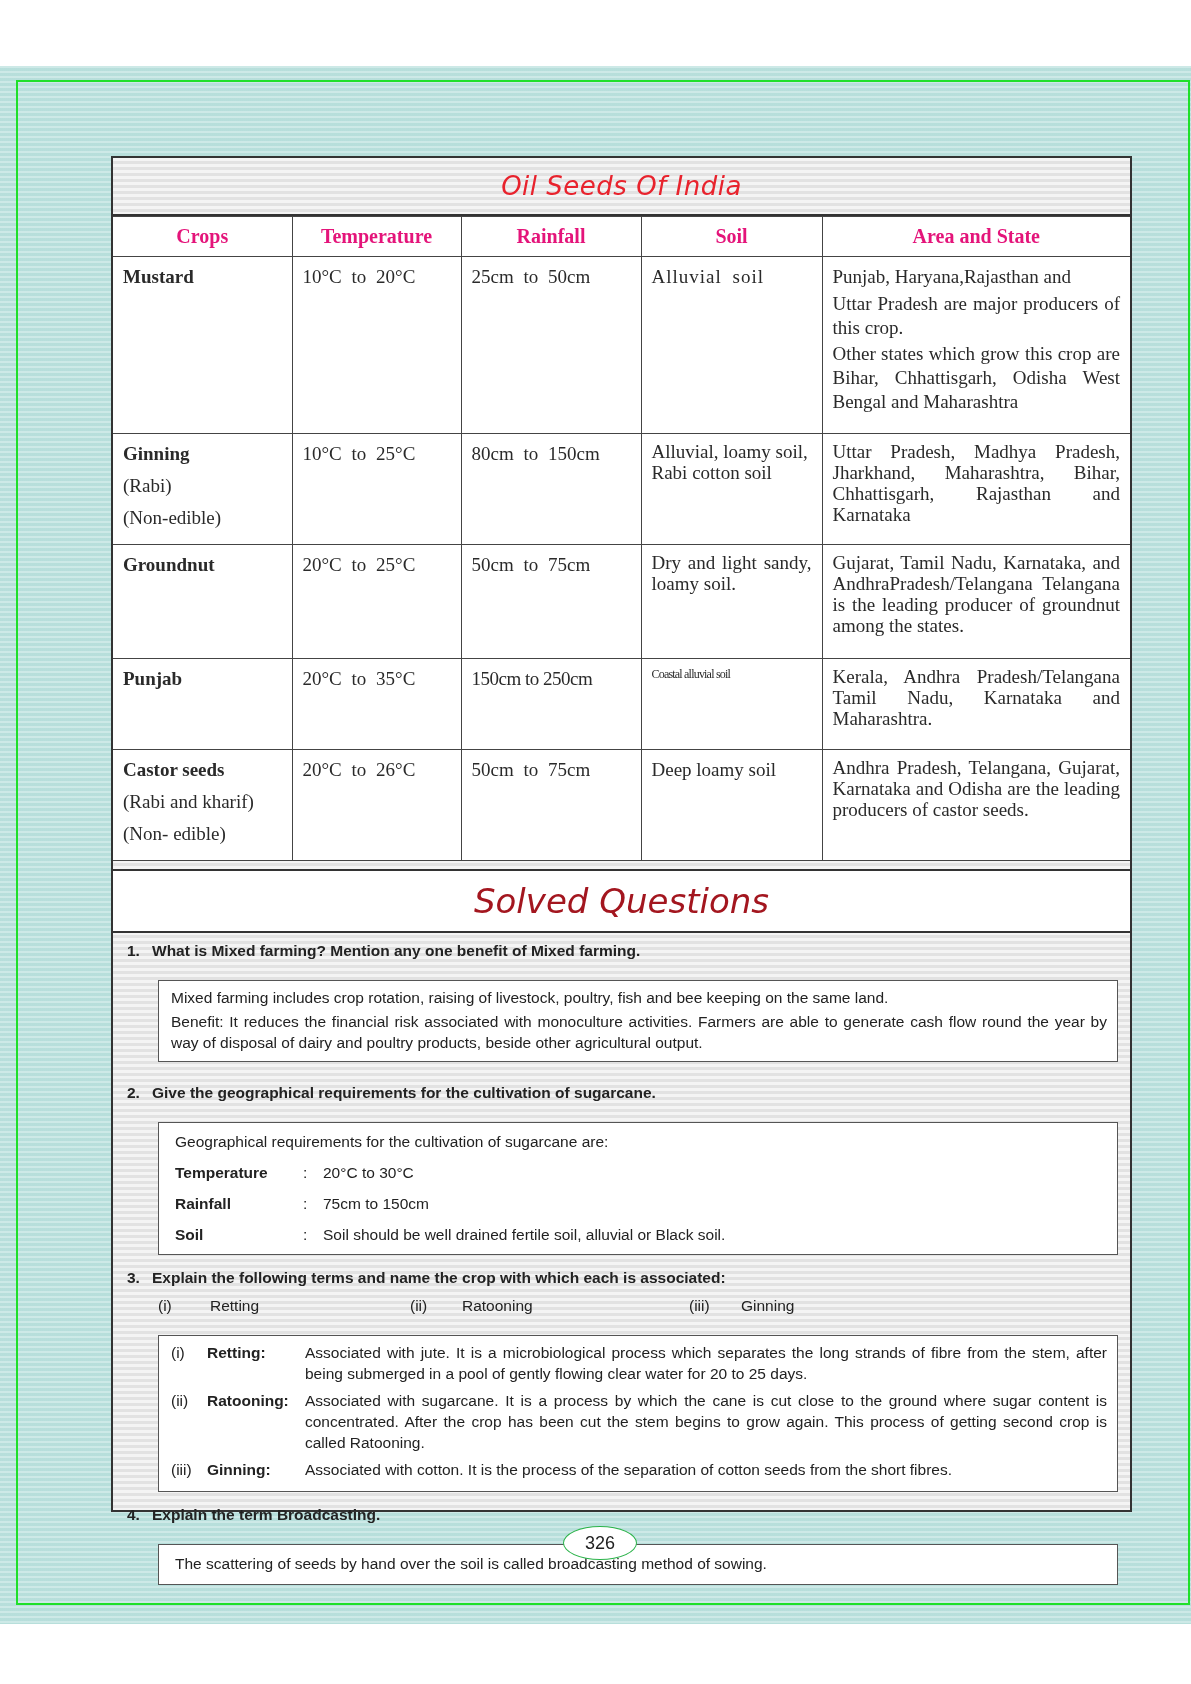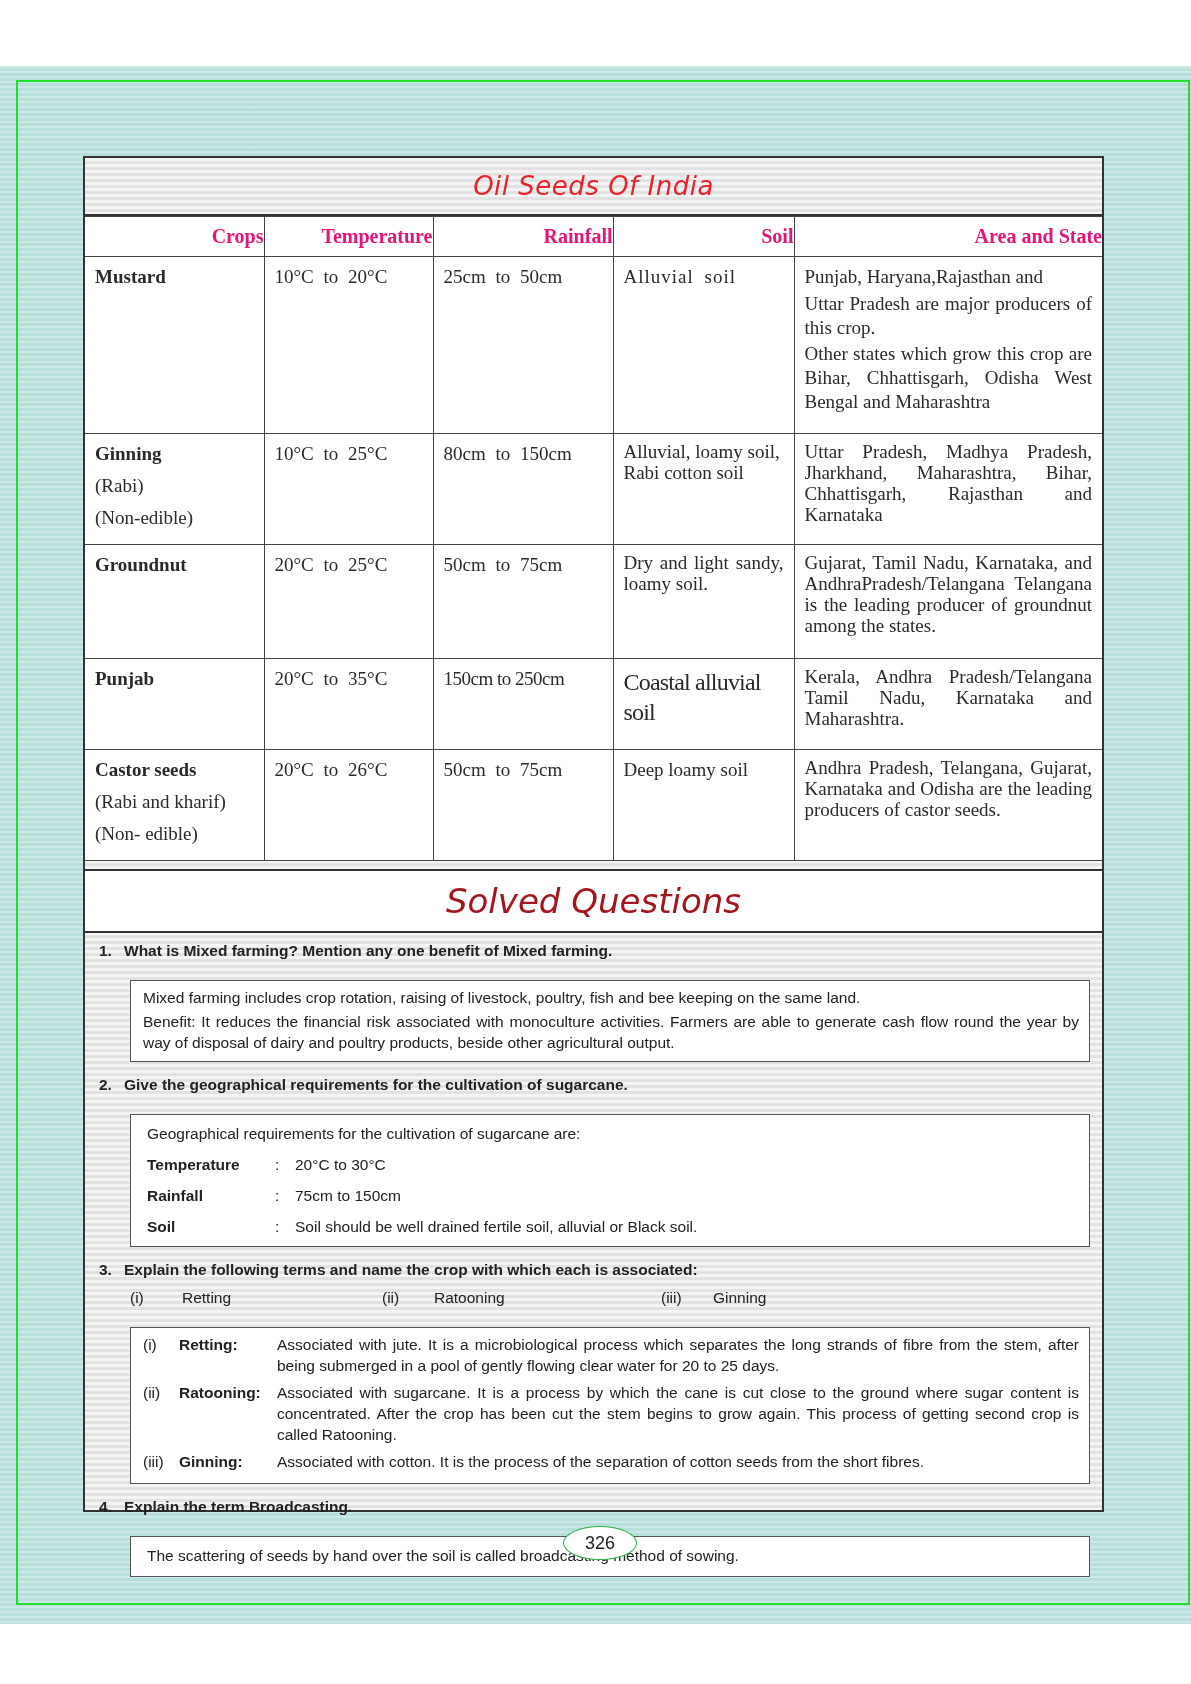--- a/index.html
+++ b/index.html
@@ -9,41 +9,41 @@
   .page-bg {
     position: absolute; left: 0; top: 66px; width: 1191px; height: 1558px;
     background-color: #bfe3e0;
     background-image: repeating-linear-gradient(180deg, rgba(255,255,255,0.22) 0px, rgba(255,255,255,0.22) 2px, rgba(160,210,205,0.25) 2px, rgba(160,210,205,0.25) 5px);
   }
   .green-frame {
     position: absolute; left: 16px; top: 80px; width: 1174px; height: 1525px;
     border: 2px solid #1fe02a;
   }
   .content-box {
-    position: absolute; left: 83px; top: 156px; width: 1021px; height: 1356px;
+    position: absolute; left: 111px; top: 156px; width: 1021px; height: 1356px;
     border: 2px solid #333;
     background-color: #ececec;
     background-image: repeating-linear-gradient(180deg, #f4f4f4 0px, #f4f4f4 3px, #e2e2e2 3px, #e2e2e2 6px);
   }
   .table-title {
     height: 58px; border-bottom: 2px solid #333;
     display: flex; align-items: center; justify-content: center;
     font-family: "DejaVu Sans", sans-serif; font-style: italic;
     color: #e8232d; font-size: 26px; letter-spacing: 0.5px;
   }
   table.oil {
     width: 100%; border-collapse: collapse; background: #fff;
     font-family: "Liberation Serif", serif; font-size: 19px; color: #2a2a2a;
   }
   table.oil th, table.oil td { border: 1.5px solid #444; vertical-align: top; }
   table.oil tr > *:first-child { border-left: none; }
   table.oil tr > *:last-child { border-right: none; }
   table.oil th {
     color: #e4147a; font-weight: bold; font-size: 20px; height: 40px;
-    vertical-align: middle; text-align: right;
+    vertical-align: middle; text-align: center;
   }
   table.oil td { padding: 8px 10px 8px 10px; line-height: 1.25; }
   td.crop .name { font-weight: bold; }
   td.crop .sub { margin-top: 8px; }
   td.area { text-align: justify; }
   td.spaced { word-spacing: 5px; }
   .row-mustard td { height: 177px; }
   .row-linseed td { height: 111px; }
   .row-groundnut td { height: 114px; }
   .row-coconut td { height: 91px; }
@@ -141,21 +141,21 @@
       <td class="spaced">50cm  to  75cm</td>
       <td style="line-height:1.1;text-align:justify">Dry and light sandy, loamy soil.</td>
       <td class="area" style="line-height:1.1">Gujarat, Tamil Nadu, Karnataka, and AndhraPradesh/Telangana Telangana is the leading producer of groundnut among the states.</td>
     </tr>
     <tr class="row-coconut">
       <td class="crop">
             <div class="name">Punjab</div>
           </td>
       <td class="spaced">20°C  to  35°C</td>
       <td style="letter-spacing:-0.5px">150cm to 250cm</td>
-      <td style="letter-spacing:-0.8px;font-size:24px">Coastal alluvial soil</td>
+      <td style="letter-spacing:-0.8px;font-size:12px">Coastal alluvial soil</td>
       <td class="area" style="line-height:1.1">Kerala, Andhra Pradesh/Telangana Tamil Nadu, Karnataka and Maharashtra.</td>
     </tr>
     <tr class="row-castor">
       <td class="crop">
         <div class="name">Castor seeds</div>
         <div class="sub">(Rabi and kharif)</div>
         <div class="sub">(Non- edible)</div>
       </td>
       <td class="spaced">20°C  to  26°C</td>
       <td class="spaced">50cm  to  75cm</td>
@@ -170,21 +170,21 @@
   <div class="qa">
 
     <div class="question">
       <span class="num">1.</span><span>What is Mixed farming? Mention any one benefit of Mixed farming.</span>
     </div>
     <div class="answer">
       <p>Mixed farming includes crop rotation, raising of livestock, poultry, fish and bee keeping on the same land.</p>
       <p>Benefit: It reduces the financial risk associated with monoculture activities. Farmers are able to generate cash flow round the year by way of disposal of dairy and poultry products, beside other agricultural output.</p>
     </div>
 
-    <div class="question" style="padding-top:14px">
+    <div class="question" style="padding-top:22px">
       <span class="num">2.</span><span>Give the geographical requirements for the cultivation of sugarcane.</span>
     </div>
     <div class="answer" style="padding-left:16px">
       <div class="req-row">Geographical requirements for the cultivation of sugarcane are:</div>
       <div class="req-row">
         <span class="lbl">Temperature</span>
           <span class="colon">:</span>
           <span>20°C to 30°C</span>
       </div>
       <div class="req-row">

